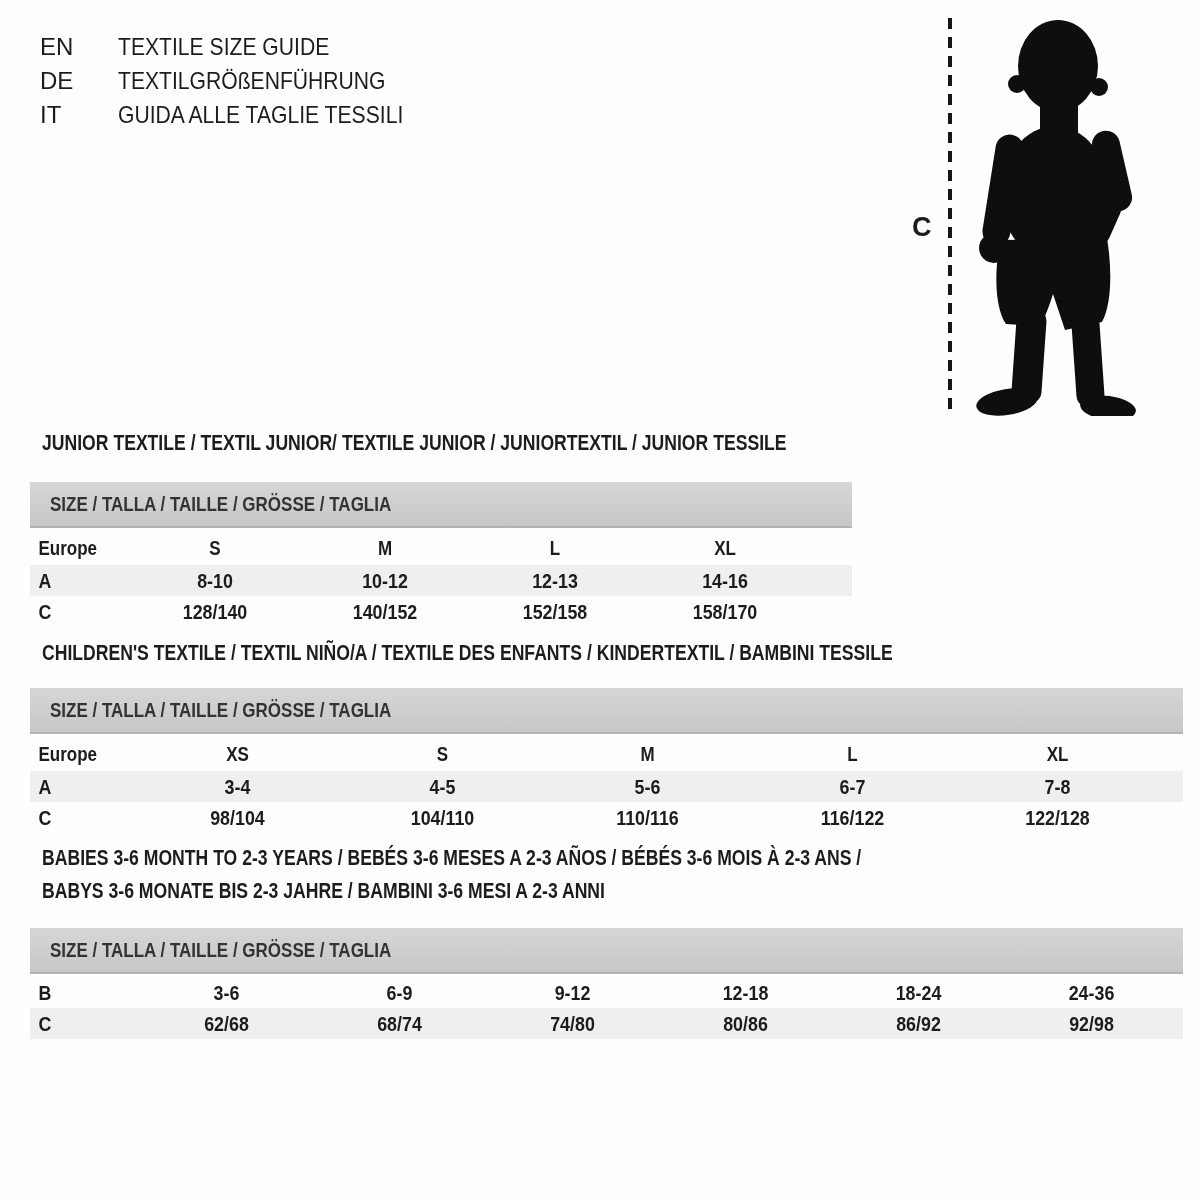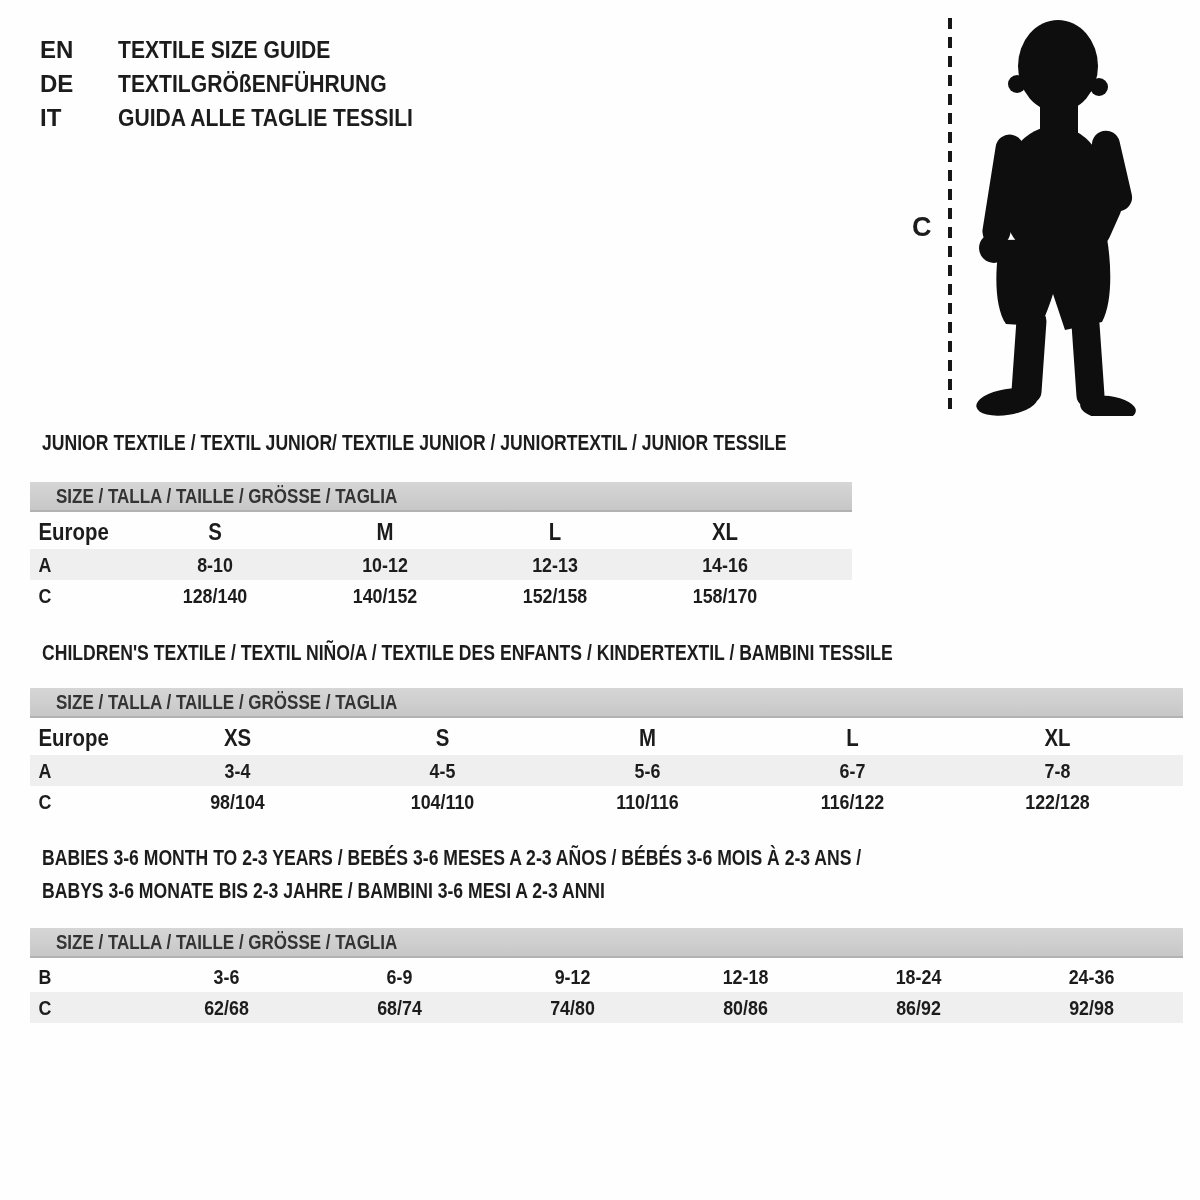--- a/index.html
+++ b/index.html
@@ -3,21 +3,21 @@
 <meta charset="utf-8">
 <style>
   html,body { margin:0; padding:0; }
   .page {
     position:relative; width:1200px; height:1200px;
     background:#fefefe; overflow:hidden;
     font-family:"Liberation Sans", sans-serif; color:#1c1c1c;
   }
   
   .lang-list { position:absolute; left:40px; top:30px; }
-  .lang-row { display:flex; align-items:flex-end; height:34px; font-size:24px; font-weight:bold; }
+  .lang-row { display:flex; align-items:center; height:34px; font-size:24px; font-weight:normal; }
   .lang-code { width:78px; flex:0 0 78px; }
   .lang-label { display:inline-block; transform:scaleX(0.88); transform-origin:0 50%; white-space:nowrap; }
 
   
   .measure-line {
     position:absolute; left:948px; top:18px; width:4px; height:398px;
     background:repeating-linear-gradient(to bottom, #161616 0 11px, transparent 11px 19px);
   }
   .measure-label { position:absolute; left:912px; top:212px; font-size:27px; font-weight:bold; }
   .toddler { position:absolute; left:962px; top:12px; width:176px; height:404px; }
@@ -29,30 +29,30 @@
   }
   .t1 { top:430px; } .t2 { top:640px; } .t3a { top:845px; } .t3b { top:878px; }
 
   
   .table { position:absolute; left:30px; }
   .table.junior   { top:482px; width:822px; }
   .table.children { top:688px; width:1153px; }
   .table.babies   { top:928px; width:1153px; }
 
   .size-bar {
-    height:30px; box-sizing:border-box; margin-bottom:3px;
+    height:46px; box-sizing:border-box; margin-bottom:3px;
     background:linear-gradient(#d6d6d6, #c7c7c7);
     border-bottom:2px solid #b2b2b2;
-    display:flex; align-items:center; padding-left:26px;
+    display:flex; align-items:center; padding-left:20px;
     font-size:20px; font-weight:bold; color:#333333;
   }
   .bar-text { display:inline-block; transform:scaleX(0.85); transform-origin:0 50%; white-space:nowrap; }
 
   .trow { display:grid; align-items:center; font-size:21px; font-weight:bold; height:31px; }
-  .trow.head { height:34px; font-size:24px; }
+  .trow.head { height:34px; font-size:20px; }
   .junior   .trow { grid-template-columns:100px repeat(4,170px); }
   .children .trow { grid-template-columns:105px repeat(5,205px); }
   .babies   .trow { grid-template-columns:110px repeat(6,173px); }
   .trow.shaded { background:#efefef; }
   .cell { text-align:center; transform:scaleX(0.85); transform-origin:50% 50%; white-space:nowrap; }
   .cell.label { text-align:left; padding-left:10px; transform-origin:0 50%; }
 
   
   .legend { position:absolute; left:40px; top:1066px; }
   .legend-line {

